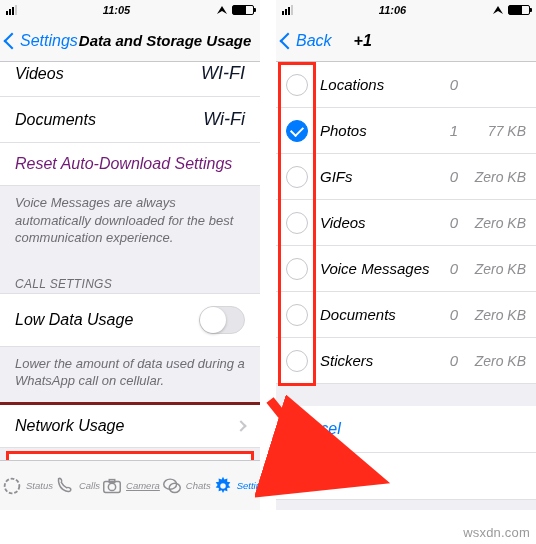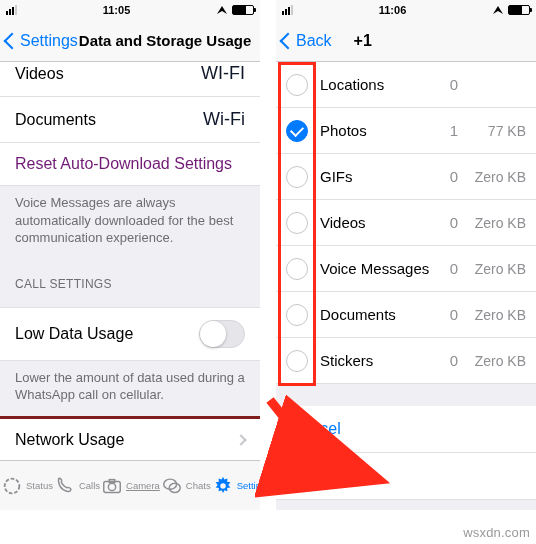--- a/index.html
+++ b/index.html
@@ -1,37 +1,37 @@
 <!DOCTYPE html>
 <html><head>
   <meta charset="utf-8">
   <style>
     * { margin: 0; padding: 0; box-sizing: border-box; font-family: -apple-system, "Helvetica Neue", sans-serif; -webkit-font-smoothing: antialiased; }
     body { background: #fff; width: 536px; height: 544px; overflow: hidden; position: relative; }
-    .container { display: flex; width: 536px; height: 510px; gap: 16px; }
+    .container { display: flex; width: 536px; height: 510px; gap: 16px; font-style: italic; }
     .phone { background: #efeff4; width: 261px; height: 510px; overflow: hidden; position: relative; display: flex; flex-direction: column; }
     .status-bar { height: 20px; background: #f8f8f8; display: flex; justify-content: space-between; align-items: center; padding: 0 6px; font-size: 11px; font-weight: 600; }
     .status-left { display: flex; align-items: center; gap: 3px; }
     .status-right { display: flex; align-items: center; gap: 4px; }
     .signal-bars { display: flex; align-items: flex-end; gap: 1px; }
     .bar { width: 2px; background: #000; }
     .bar1 { height: 4px; } .bar2 { height: 6px; } .bar3 { height: 8px; } .bar4 { height: 10px; background:#ccc; }
     .nav { background: #f8f8f8; border-bottom: 1px solid #c8c7cc; height: 42px; display: flex; align-items: center; padding: 0 6px; position: relative; }
     .nav .back { color: #007aff; font-size: 16px; display: flex; align-items: center; }
     .nav .title { position: absolute; left: 0; right: 0; text-align: center; font-size: 16px; font-weight: 600; pointer-events: none; }
     .nav.left-title .title { position: static; text-align: left; margin-left: 1px; font-size: 15px; pointer-events: none;}
     .chevron-left { width: 12px; height: 12px; border-left: 2.5px solid #007aff; border-bottom: 2.5px solid #007aff; transform: rotate(45deg); margin-right: 2px; }
     .chevron-right { width: 8px; height: 8px; border-right: 2px solid #c7c7cc; border-top: 2px solid #c7c7cc; transform: rotate(45deg); }
     .content { flex: 1; overflow: hidden; }
     .cell { background: #fff; border-bottom: 1px solid #e0e0e4; padding: 12px 15px; display: flex; justify-content: space-between; align-items: center; font-size: 16px; }
     .cell .label { color: #000; }
     .cell .value { color: #0f172a; font-size: 18px; }
     .cell.reset { color: #701a75; }
     .note { padding: 8px 15px 12px; font-size: 13px; color: #6d6d72; line-height: 1.35; }
-    .header-sec { padding: 18px 15px 16px; font-size: 12px; color: #6d6d72; letter-spacing: 0.3px; }
+    .header-sec { padding: 18px 15px 2px; font-size: 12px; color: #6d6d72; letter-spacing: 0.3px; }
     .toggle { width: 46px; height: 28px; border-radius: 14px; background: #e5e5ea; border: 1px solid #d6d6db; position: relative; }
     .toggle .knob { width: 26px; height: 26px; background: #fff; border-radius: 50%; position: absolute; left: 0; top: 0; box-shadow: 0 1px 3px rgba(0,0,0,0.25); }
     .cell.nav-cell .right { display:flex; align-items:center; gap:8px;}
     .highlight-box { border: 3px solid #ff2a1a; margin: 3px 6px 2px; }
     .highlight-box .cell { padding: 12px 11px; }
     .tabbar { background: #f7f7f8; border-top: 1px solid #c8c7cc; display: flex; height: 50px; }
     .tab { flex: 1; display: flex; flex-direction: row; align-items: center; justify-content: center; gap: 2px; font-size: 9.5px; color: #8e8e93; }
     .tab.active { color: #007aff; }
     .tab svg { width: 24px; height: 22px; }
     

